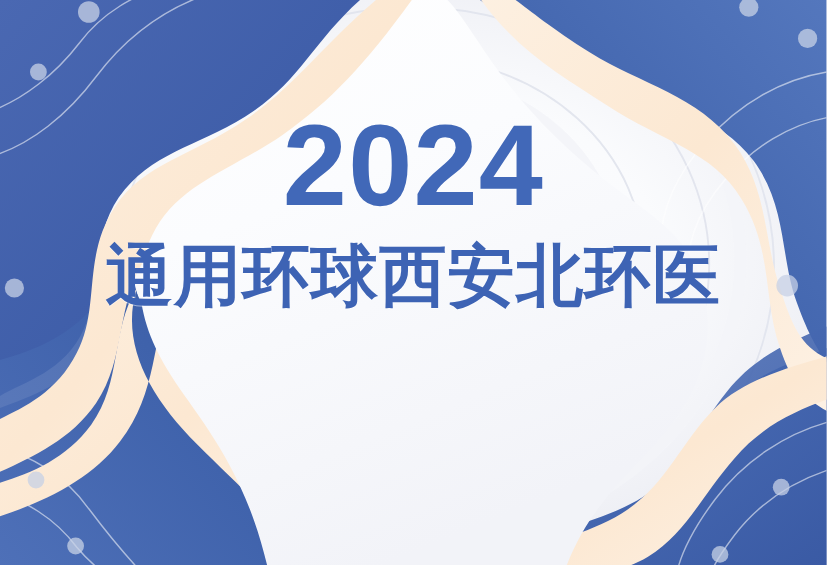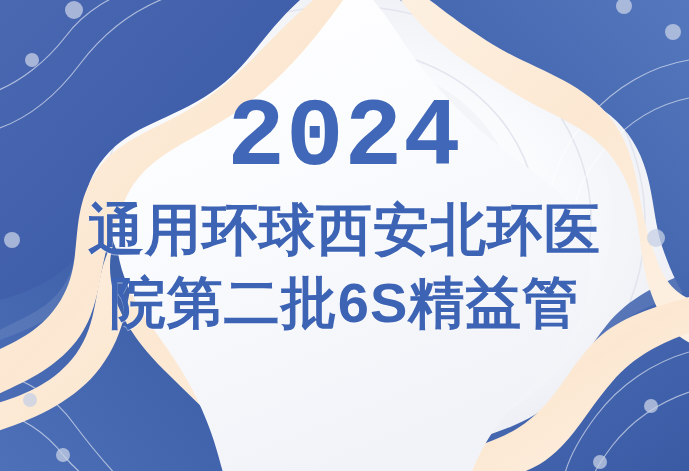--- a/index.html
+++ b/index.html
@@ -19,21 +19,21 @@
     z-index:40;pointer-events:none;
   }
   #year{
     pointer-events:auto;
     margin-top:96px;
     font-size:96px;
     line-height:0.9;
     font-weight:700;
     letter-spacing:1px;
     color:#4168b8;
-    font-family:Liberation Mono, monospace;
+    font-family:Liberation Sans, sans-serif;
     text-shadow:0 1px 0 rgba(255,255,255,.55);
   }
   #headline{
     pointer-events:auto;
     margin-top:14px;
     display:flex;flex-direction:column;align-items:center;
     gap:4px;
   }
   .hl-line{
     font-size:56px;
@@ -218,17 +218,16 @@
         <circle cx="656" cy="238" r="9"></circle>
         <circle cx="651" cy="406" r="7"></circle>
         <circle cx="600" cy="462" r="7"></circle>
       </g>
   </svg>
 
   <div id="content">
     <div id="year">2024</div>
     <div id="headline">
       <div class="hl-line">通用环球西安北环医</div>
-      <div class="hl-line">院第二批6S精益管</div>
     </div>
   </div>
 
 </div>
 
 </body></html>

